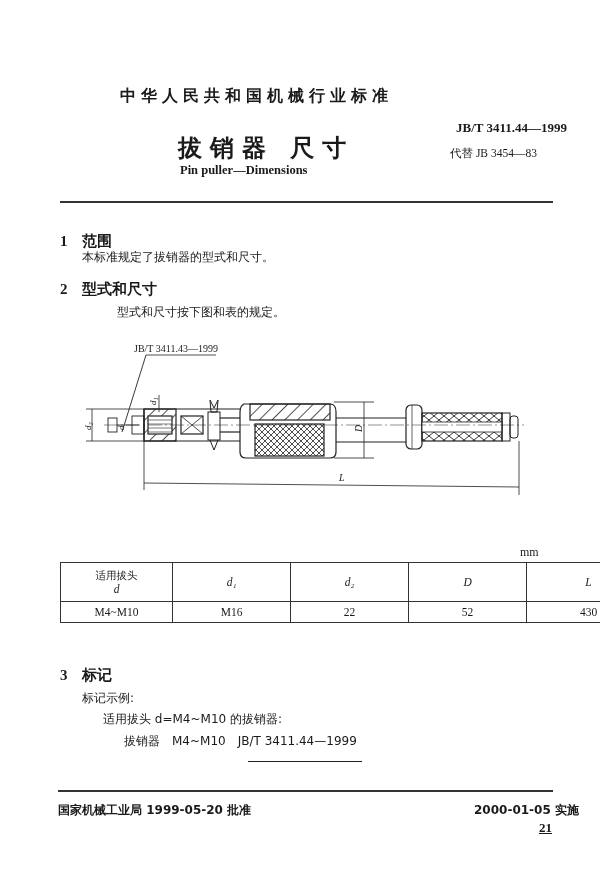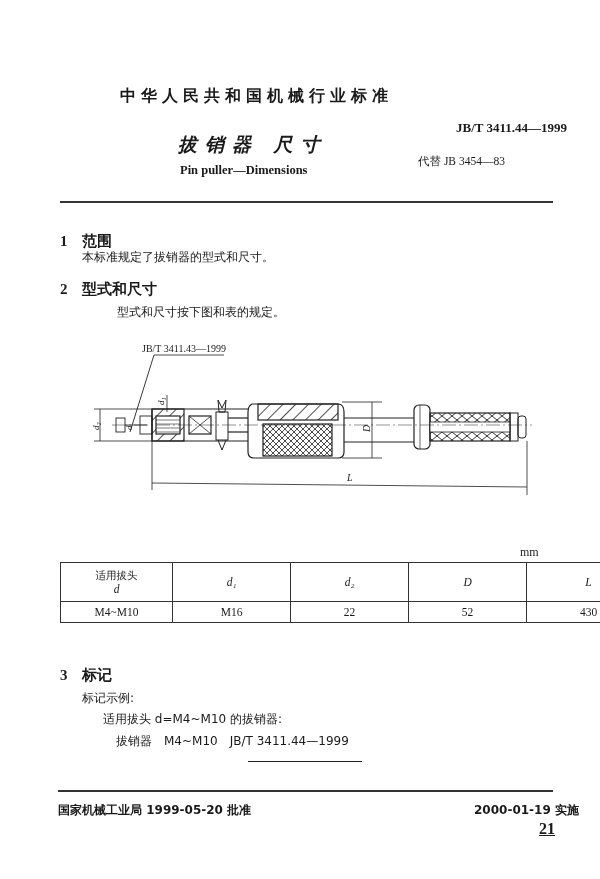--- a/index.html
+++ b/index.html
@@ -3,42 +3,42 @@
   <meta charset="utf-8">
   <style>
     html, body { margin: 0; padding: 0; }
     body {
       width: 600px; height: 879px; background: #ffffff; position: relative;
       font-family: "Liberation Serif", "DejaVu Serif", serif; color: #1a1a1a; overflow: hidden;
     }
     .abs { position: absolute; }
     .hdr-org { left: 120px; top: 86px; font-family: "DejaVu Sans", sans-serif; font-size: 16px; letter-spacing: 5px; font-weight: bold; }
     .hdr-code { left: 456px; top: 120px; font-size: 13px; font-weight: bold; }
-    .hdr-title { left: 178px; top: 132px; font-family: "DejaVu Sans", sans-serif; font-size: 19px; letter-spacing: 8px; font-weight: bold; font-style: italic; }
-    .hdr-replace { left: 418px; top: 146px; font-size: 11.5px; margin-top: 8px; }
+    .hdr-title { left: 178px; top: 132px; font-family: "DejaVu Sans", sans-serif; font-size: 24px; letter-spacing: 8px; font-weight: bold; }
+    .hdr-replace { left: 450px; top: 146px; font-size: 11.5px; }
     .hdr-en { left: 180px; top: 163px; font-size: 12.5px; font-weight: bold; }
     .rule-top { left: 60px; top: 201px; width: 493px; height: 2px; background: #333; }
     .sec { font-size: 15px; font-family: "DejaVu Sans", sans-serif; }
     .sec-num { font-family: "Liberation Serif", serif; font-weight: bold; display: inline-block; width: 22px; }
     .sec-title { font-weight: bold; }
     .body-text { font-family: "DejaVu Sans", sans-serif; font-size: 12px; }
-    .drawing { left: 72px; top: 335px; width: 480px; height: 160px; text-align: right; }
+    .drawing { left: 64px; top: 335px; width: 480px; height: 160px; text-align: right; }
     .unit { left: 520px; top: 545px; font-size: 12px; }
     table.dims { position: absolute; left: 60px; top: 562px; width: 591px; border-collapse: collapse; font-size: 11.5px; }
     table.dims th, table.dims td { border: 1px solid #333; text-align: center; font-weight: normal; }
     table.dims { border: 1.5px solid #222; }
     table.dims th { height: 36px; }
     table.dims td { height: 18px; }
     .hd-cn { font-family: "DejaVu Sans", sans-serif; font-size: 10.5px; display: block; }
     .ital { font-style: italic; }
     .rule-short { left: 248px; top: 761px; width: 114px; height: 1px; background: #222; }
     .rule-bot { left: 58px; top: 790px; width: 495px; height: 2px; background: #333; }
     .foot-left { left: 58px; top: 802px; font-size: 12px; font-weight: bold; font-family: "DejaVu Sans", sans-serif; }
     .foot-right { left: 474px; top: 802px; font-size: 12px; font-weight: bold; font-family: "DejaVu Sans", sans-serif; }
-    .page-num { left: 539px; top: 820px; font-size: 16px; font-weight: bold; text-decoration: underline; }
+    .page-num { left: 539px; top: 820px; font-size: 13px; font-weight: bold; text-decoration: underline; }
   </style>
 </head>
 <body>
 
 <div class="abs hdr-org">中华人民共和国机械行业标准</div>
 <div class="abs hdr-code">JB/T 3411.44—1999</div>
 <div class="abs hdr-title">拔销器 尺寸</div>
 <div class="abs hdr-replace">代替 JB 3454—83</div>
 <div class="abs hdr-en">Pin puller—Dimensions</div>
 <div class="abs rule-top"></div>
@@ -163,19 +163,19 @@
       <td>430</td>
     </tr>
   </tbody>
 </table>
 
 <div class="abs sec" style="left:60px;top:666px;">
   <span class="sec-num">3</span><span class="sec-title">标记</span>
 </div>
 <div class="abs body-text" style="left:82px;top:690px;text-align:center;">标记示例:</div>
 <div class="abs body-text" style="left:103px;top:711px;">适用拔头 d=M4~M10 的拔销器:</div>
-<div class="abs body-text" style="left:116px;top:733px;text-align:center;">拔销器　M4~M10　JB/T 3411.44—1999</div>
+<div class="abs body-text" style="left:124px;top:733px;text-align:center;">拔销器　M4~M10　JB/T 3411.44—1999</div>
 <div class="abs rule-short"></div>
 
 <div class="abs rule-bot"></div>
 <div class="abs foot-left">国家机械工业局 1999-05-20 批准</div>
-<div class="abs foot-right">2000-01-19 实施</div>
+<div class="abs foot-right">2000-01-05 实施</div>
 <div class="abs page-num">21</div>
 
 </body></html>

